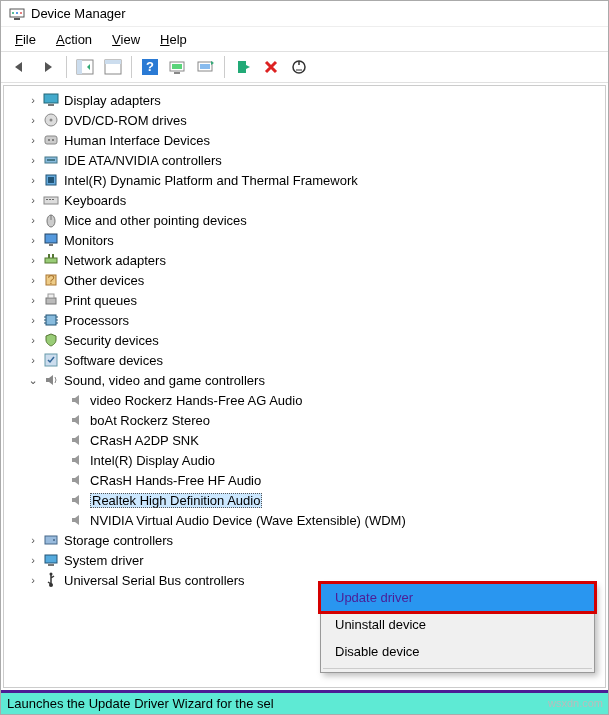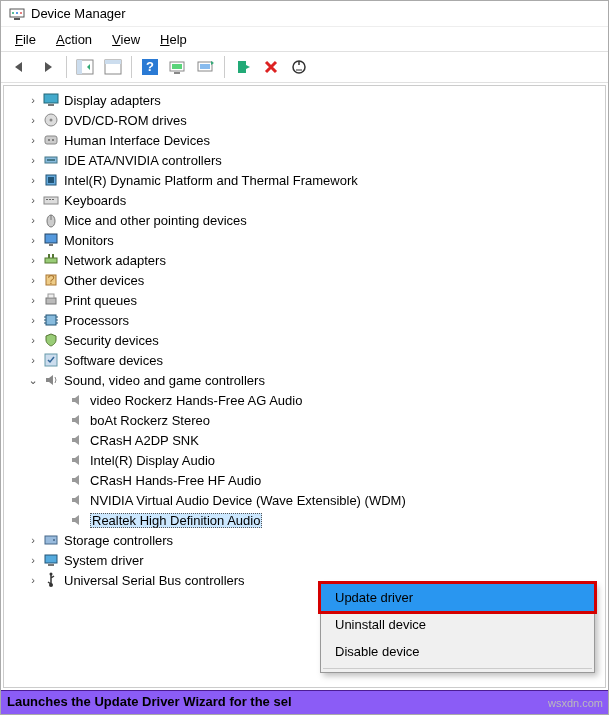--- a/index.html
+++ b/index.html
@@ -17,25 +17,25 @@
 
 .tree-area { flex: 1; overflow: auto; padding: 4px 0 4px 4px; border: 1px solid #ccc; margin: 2px; }
 .node { display: flex; align-items: center; height: 20px; padding-left: 8px; white-space: nowrap; }
 .node .exp { width: 14px; text-align: center; font-size: 11px; color: #555; user-select: none; }
 .node .dicon { width: 18px; height: 16px; display: inline-flex; align-items: center; justify-content: center; margin: 0 4px 0 2px; }
 .lvl1 { padding-left: 18px; }
 .lvl2 { padding-left: 48px; }
 .lvl2 .exp { width: 10px; }
 .selected { background: #cce8ff; outline: 1px dotted #555; outline-offset: -1px; }
 
-.statusbar { height: 24px; border-top: 1px solid #4c1d95; padding: 3px 6px; background: #8b5cf6; font-size: 12px; font-weight: bold; }
+.statusbar { height: 24px; border-top: 3px solid #4c1d95; padding: 3px 6px; background: #5eead4; font-size: 12px; }
 
 .ctxmenu { position: absolute; left: 320px; top: 583px; width: 275px; background: #f0f0f0; border: 1px solid #999; box-shadow: 3px 3px 6px rgba(0,0,0,.25); z-index: 10; }
 .ctxmenu .item { padding: 6px 14px; font-size: 13px; cursor: default; }
-.ctxmenu .item.hl { background: #2996f0; color: #000000; border: 3px solid #d40000; margin:-3px; padding:6px 14px; position:relative; }
+.ctxmenu .item.hl { background: #2996f0; color: #4c1d95; border: 3px solid #d40000; margin:-3px; padding:6px 14px; position:relative; }
 .ctxmenu .sep2 { height: 1px; background: #ccc; margin: 3px 2px; }
 
 .watermark { position: absolute; right: 6px; bottom: 6px; font-size: 11px; color: #bbb; z-index: 20; }
 
 svg { display:block; }
 </style>
 </head>
 <body>
 
 <div class="window">
@@ -324,37 +324,37 @@
       </div>
       <div class="node lvl2">
         <span class="exp"></span>
         <span class="dicon">
           <svg width="16" height="16">
             <path d="M3 6 h3 l4 -3 v10 l-4 -3 h-3 z" fill="#999"></path>
           </svg>
         </span>
         <span class="" style="">CRasH Hands-Free HF Audio</span>
       </div>
+      <div class="node lvl2 ">
+        <span class="exp"></span>
+        <span class="dicon">
+          <svg width="16" height="16">
+            <path d="M3 6 h3 l4 -3 v10 l-4 -3 h-3 z" fill="#999"></path>
+          </svg>
+        </span>
+        <span class="selected" style="padding:0 2px;">Realtek High Definition Audio</span>
+      </div>
       <div class="node lvl2">
         <span class="exp"></span>
         <span class="dicon">
           <svg width="16" height="16">
             <path d="M3 6 h3 l4 -3 v10 l-4 -3 h-3 z" fill="#999"></path>
           </svg>
         </span>
         <span class="" style="">NVIDIA Virtual Audio Device (Wave Extensible) (WDM)</span>
-      </div>
-      <div class="node lvl2 ">
-        <span class="exp"></span>
-        <span class="dicon">
-          <svg width="16" height="16">
-            <path d="M3 6 h3 l4 -3 v10 l-4 -3 h-3 z" fill="#999"></path>
-          </svg>
-        </span>
-        <span class="selected" style="padding:0 2px;">Realtek High Definition Audio</span>
       </div>
       <div class="node lvl1">
         <span class="exp">›</span>
         <span class="dicon">
           <svg width="16" height="16">
             <rect x="2" y="4" width="12" height="8" fill="#9bd" stroke="#468"></rect>
             <circle cx="11" cy="8" r="1" fill="#468"></circle>
           </svg>
         </span>
         <span>Storage controllers</span>

